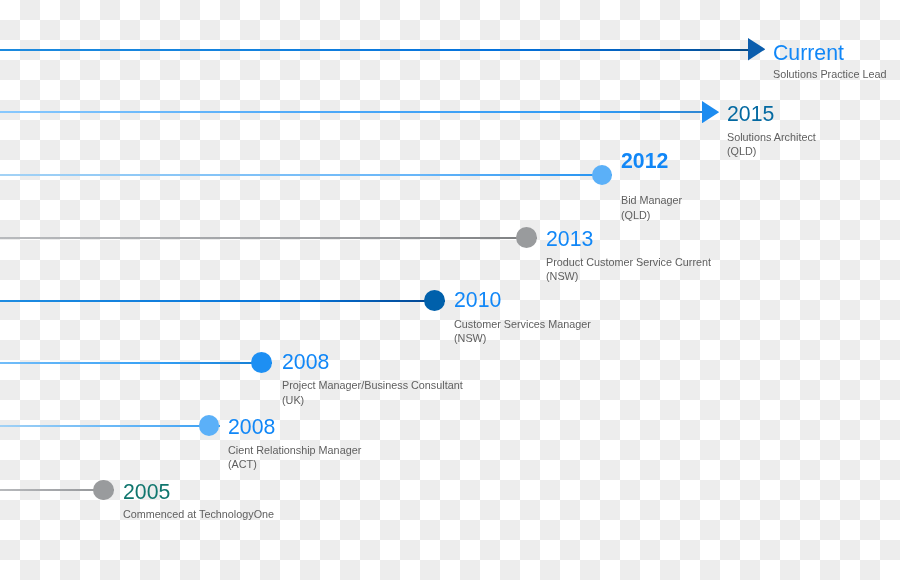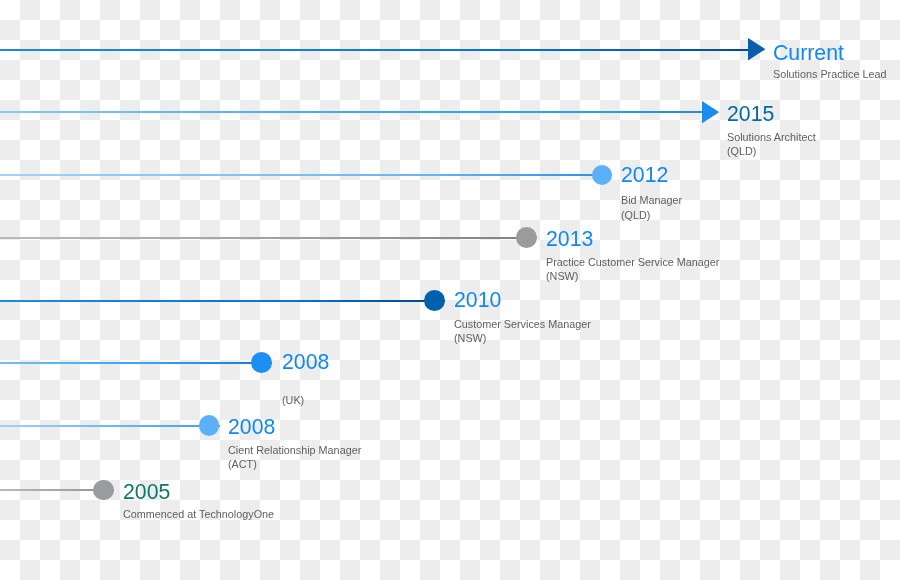--- a/index.html
+++ b/index.html
@@ -41,21 +41,21 @@
              background: linear-gradient(to right,#88c8fd 0%,#4ea9f8 43%,#2e99f3 86%,#2e87d3 100%); }
   #head-1  { left: 701.9px; top: 92.55px; width: 17.1px; height: 22.3px; }
   #year-1  { left: 727px;   top: 93.7px; }
   #role-1  { left: 727px;   top: 122.5px; }
   #loc-1   { left: 727px;   top: 137.3px; }
 
   
   #track-2 { top: 166.05px; width: 612.3px; height: 1.9px;
              background: linear-gradient(to right,#a3d2f5 0%,#68b6f9 68%,#2392f1 100%); }
   #dot-2   { left: 591.8px; top: 156.75px; width: 20.5px; height: 20.5px; }
-  #year-2  { left: 620.5px; top: 155px; }
+  #year-2  { left: 620.5px; top: 141px; font-weight: bold; }
   #role-2  { left: 620.5px; top: 186px; }
   #loc-2   { left: 620.5px; top: 200.8px; }
 
   
   #track-3 { top: 228.65px; width: 537.3px; height: 1.9px;
              background: linear-gradient(to right,#b8babd 0%,#939598 75%,#7d7f81 100%); }
   #dot-3   { left: 516px;   top: 218.95px; width: 21.3px; height: 21.3px; }
   #year-3  { left: 545.9px; top: 219.4px; }
   #role-3  { left: 545.9px; top: 247.5px; }
   #loc-3   { left: 545.9px; top: 262.3px; }
@@ -117,32 +117,33 @@
 
   <div class="track" id="track-2"></div>
   <div class="dot" id="dot-2" style="background: rgb(91, 176, 248);"></div>
   <div class="year" id="year-2" style="color: rgb(17, 135, 247);">2012</div>
   <div class="sub" id="role-2">Bid Manager</div>
   <div class="sub" id="loc-2">(QLD)</div>
 
   <div class="track" id="track-3"></div>
   <div class="dot" id="dot-3" style="background: rgb(153, 155, 157);"></div>
   <div class="year" id="year-3" style="color: rgb(17, 135, 247);">2013</div>
-  <div class="sub" id="role-3">Practice Customer Service Manager</div>
+  <div class="sub" id="role-3">Product Customer Service Current</div>
   <div class="sub" id="loc-3">(NSW)</div>
 
   <div class="track" id="track-4"></div>
   <div class="dot" id="dot-4" style="background: rgb(0, 96, 171);"></div>
   <div class="year" id="year-4" style="color: rgb(17, 135, 247);">2010</div>
   <div class="sub" id="role-4">Customer Services Manager</div>
   <div class="sub" id="loc-4">(NSW)</div>
 
   <div class="track" id="track-5"></div>
   <div class="dot" id="dot-5" style="background: rgb(29, 143, 243);"></div>
   <div class="year" id="year-5" style="color: rgb(17, 135, 247);">2008</div>
+  <div class="sub" id="role-5">Project Manager/Business Consultant</div>
   <div class="sub" id="loc-5">(UK)</div>
 
   <div class="track" id="track-6"></div>
   <div class="dot" id="dot-6" style="background: rgb(91, 176, 248);"></div>
   <div class="year" id="year-6" style="color: rgb(17, 135, 247);">2008</div>
   <div class="sub" id="role-6">Cient Relationship Manager</div>
   <div class="sub" id="loc-6">(ACT)</div>
 
   <div class="track" id="track-7"></div>
   <div class="dot" id="dot-7" style="background: rgb(153, 155, 157);"></div>

